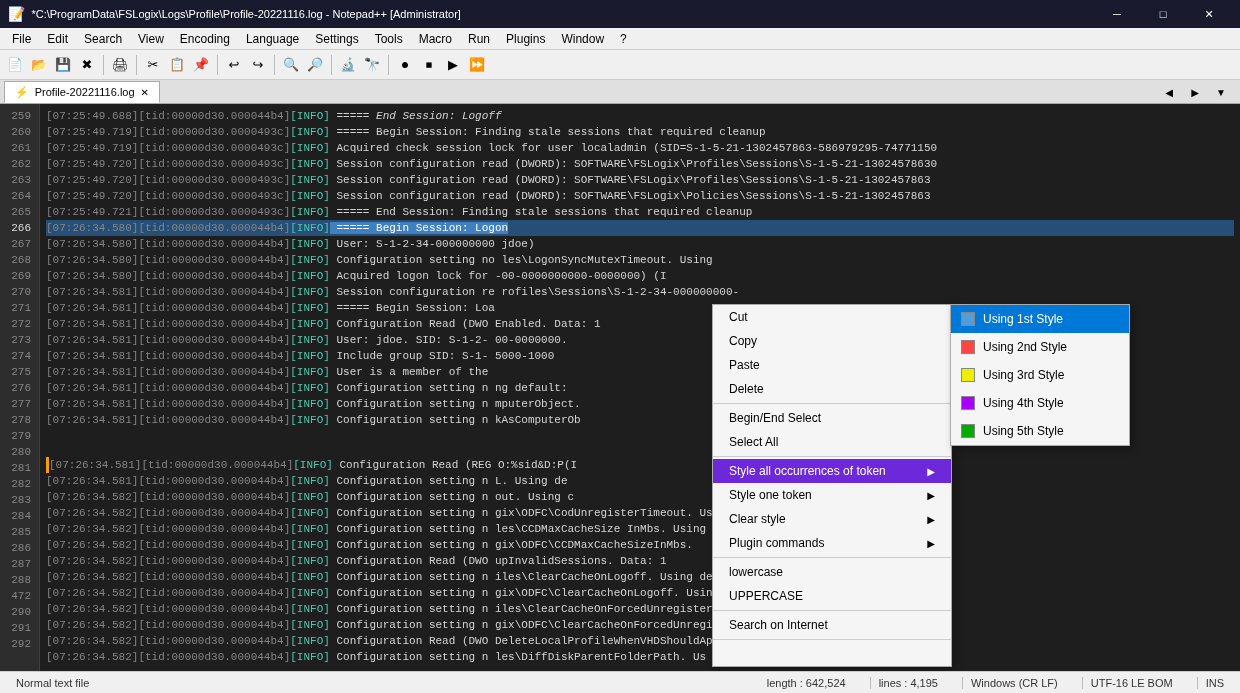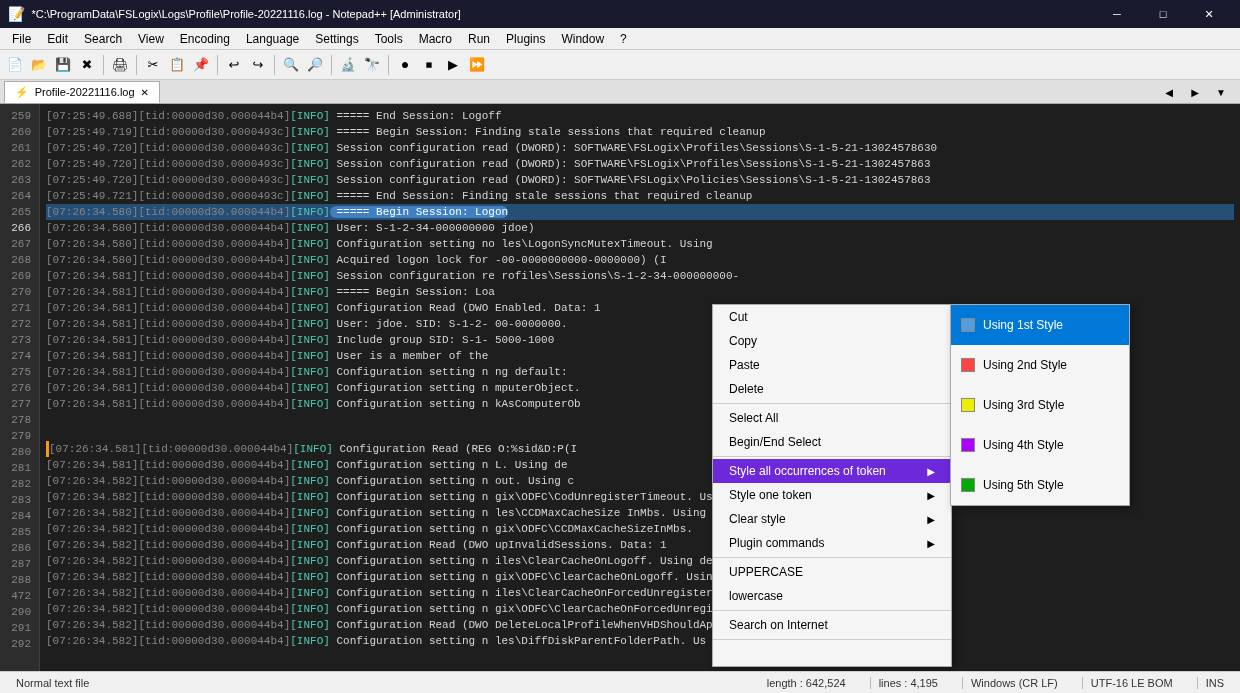--- a/index.html
+++ b/index.html
@@ -186,21 +186,21 @@
       width: 180px;
       z-index: 101;
       font-size: 12px;
     }
     .sub-item {
       padding: 4px 10px;
       cursor: pointer;
       display: flex;
       align-items: center;
       gap: 8px;
-      height: 40px;
+      height: 28px;
       color: #000;
     }
     .sub-item.active { background: #0078d7; color: #fff; }
     .color-dot {
       width: 14px;
       height: 14px;
       border: 1px solid #888;
       display: inline-block;
     }
 
@@ -322,27 +322,28 @@
       <div class="line-num">285</div>
       <div class="line-num">286</div>
       <div class="line-num">287</div>
       <div class="line-num">288</div>
       <div class="line-num">472</div>
       <div class="line-num">290</div>
       <div class="line-num">291</div>
       <div class="line-num">292</div>
     </div>
   <div id="code-content">
-      <div class="code-line"><span style="color:#858585;">[07:25:49.688]</span><span style="color:#858585;">[tid:00000d30.000044b4]</span><span style="color:#4ec9b0;">[INFO]</span><span style="color:#d4d4d4;">    ===== End Session: Logoff</span></div>
+      <div class="code-line"><span style="color:#858585;">[07:25:49.688]</span><span style="color:#858585;">[tid:00000d30.000044b4]</span><span style="color:#4ec9b0;">[INFO]</span><span style="color:#d4d4d4;font-style:italic;">    ===== End Session: Logoff</span></div>
       <div class="code-line"><span style="color:#858585;">[07:25:49.719]</span><span style="color:#858585;">[tid:00000d30.0000493c]</span><span style="color:#4ec9b0;">[INFO]</span><span style="color:#d4d4d4;">    ===== Begin Session: Finding stale sessions that required cleanup</span></div>
+      <div class="code-line"><span style="color:#858585;">[07:25:49.719]</span><span style="color:#858585;">[tid:00000d30.0000493c]</span><span style="color:#4ec9b0;">[INFO]</span><span style="color:#d4d4d4;">      Acquired check session lock for user localadmin (SID=S-1-5-21-1302457863-586979295-74771150</span></div>
       <div class="code-line"><span style="color:#858585;">[07:25:49.720]</span><span style="color:#858585;">[tid:00000d30.0000493c]</span><span style="color:#4ec9b0;">[INFO]</span><span style="color:#d4d4d4;">      Session configuration read (DWORD): SOFTWARE\FSLogix\Profiles\Sessions\S-1-5-21-13024578630</span></div>
       <div class="code-line"><span style="color:#858585;">[07:25:49.720]</span><span style="color:#858585;">[tid:00000d30.0000493c]</span><span style="color:#4ec9b0;">[INFO]</span><span style="color:#d4d4d4;">      Session configuration read (DWORD): SOFTWARE\FSLogix\Profiles\Sessions\S-1-5-21-1302457863</span></div>
       <div class="code-line"><span style="color:#858585;">[07:25:49.720]</span><span style="color:#858585;">[tid:00000d30.0000493c]</span><span style="color:#4ec9b0;">[INFO]</span><span style="color:#d4d4d4;">      Session configuration read (DWORD): SOFTWARE\FSLogix\Policies\Sessions\S-1-5-21-1302457863</span></div>
       <div class="code-line"><span style="color:#858585;">[07:25:49.721]</span><span style="color:#858585;">[tid:00000d30.0000493c]</span><span style="color:#4ec9b0;">[INFO]</span><span style="color:#d4d4d4;">    ===== End Session: Finding stale sessions that required cleanup</span></div>
-      <div class="code-line selected"><span style="color:#858585;">[07:26:34.580]</span><span style="color:#858585;">[tid:00000d30.000044b4]</span><span style="color:#4ec9b0;">[INFO]</span><span style="background:#4080c0;color:#fff;border-radius:6px;">    ===== Begin Session: Logon</span></div>
+      <div class="code-line selected"><span style="color:#858585;">[07:26:34.580]</span><span style="color:#858585;">[tid:00000d30.000044b4]</span><span style="color:#4ec9b0;">[INFO]</span><span style="background:#4080c0;color:#fff;">    ===== Begin Session: Logon</span></div>
       <div class="code-line"><span style="color:#858585;">[07:26:34.580]</span><span style="color:#858585;">[tid:00000d30.000044b4]</span><span style="color:#4ec9b0;">[INFO]</span><span style="color:#d4d4d4;">      User: S-1-2-34-000000000                                             jdoe)</span></div>
       <div class="code-line"><span style="color:#858585;">[07:26:34.580]</span><span style="color:#858585;">[tid:00000d30.000044b4]</span><span style="color:#4ec9b0;">[INFO]</span><span style="color:#d4d4d4;">      Configuration setting no                                   les\LogonSyncMutexTimeout.  Using</span></div>
       <div class="code-line"><span style="color:#858585;">[07:26:34.580]</span><span style="color:#858585;">[tid:00000d30.000044b4]</span><span style="color:#4ec9b0;">[INFO]</span><span style="color:#d4d4d4;">      Acquired logon lock for                                     -00-0000000000-0000000) (I</span></div>
       <div class="code-line"><span style="color:#858585;">[07:26:34.581]</span><span style="color:#858585;">[tid:00000d30.000044b4]</span><span style="color:#4ec9b0;">[INFO]</span><span style="color:#d4d4d4;">      Session configuration re                                    rofiles\Sessions\S-1-2-34-000000000-</span></div>
       <div class="code-line"><span style="color:#858585;">[07:26:34.581]</span><span style="color:#858585;">[tid:00000d30.000044b4]</span><span style="color:#4ec9b0;">[INFO]</span><span style="color:#d4d4d4;">    ===== Begin Session:  Loa</span></div>
       <div class="code-line"><span style="color:#858585;">[07:26:34.581]</span><span style="color:#858585;">[tid:00000d30.000044b4]</span><span style="color:#4ec9b0;">[INFO]</span><span style="color:#d4d4d4;">      Configuration Read (DWO                                     Enabled.  Data: 1</span></div>
       <div class="code-line"><span style="color:#858585;">[07:26:34.581]</span><span style="color:#858585;">[tid:00000d30.000044b4]</span><span style="color:#4ec9b0;">[INFO]</span><span style="color:#d4d4d4;">      User: jdoe. SID: S-1-2-                                     00-0000000.</span></div>
       <div class="code-line"><span style="color:#858585;">[07:26:34.581]</span><span style="color:#858585;">[tid:00000d30.000044b4]</span><span style="color:#4ec9b0;">[INFO]</span><span style="color:#d4d4d4;">      Include group SID: S-1-                                     5000-1000</span></div>
       <div class="code-line"><span style="color:#858585;">[07:26:34.581]</span><span style="color:#858585;">[tid:00000d30.000044b4]</span><span style="color:#4ec9b0;">[INFO]</span><span style="color:#d4d4d4;">      User is a member of the</span></div>
       <div class="code-line"><span style="color:#858585;">[07:26:34.581]</span><span style="color:#858585;">[tid:00000d30.000044b4]</span><span style="color:#4ec9b0;">[INFO]</span><span style="color:#d4d4d4;">      Configuration setting n                                     ng default:</span></div>
@@ -371,48 +372,48 @@
       <span>Copy</span>
     </div>
     <div class="ctx-item">
       <span>Paste</span>
     </div>
     <div class="ctx-item">
       <span>Delete</span>
     </div>
     <div class="ctx-sep"></div>
     <div class="ctx-item">
+      <span>Begin/End Select</span>
+    </div>
+    <div class="ctx-item">
       <span>Select All</span>
-    </div>
-    <div class="ctx-item">
-      <span>Begin/End Select</span>
     </div>
     <div class="ctx-sep"></div>
     <div class="ctx-item active">
       <span>Style all occurrences of token</span>
       <span class="arrow">▶</span>
     </div>
     <div class="ctx-item">
       <span>Style one token</span>
       <span class="arrow">▶</span>
     </div>
     <div class="ctx-item">
       <span>Clear style</span>
       <span class="arrow">▶</span>
     </div>
     <div class="ctx-item">
       <span>Plugin commands</span>
       <span class="arrow">▶</span>
     </div>
     <div class="ctx-sep"></div>
     <div class="ctx-item">
+      <span>lowercase</span>
+    </div>
+    <div class="ctx-item">
       <span>UPPERCASE</span>
-    </div>
-    <div class="ctx-item">
-      <span>lowercase</span>
     </div>
     <div class="ctx-sep"></div>
     <div class="ctx-item">
       <span>Search on Internet</span>
     </div>
     <div class="ctx-sep"></div>
     <div class="ctx-item">
       
     </div>
 

